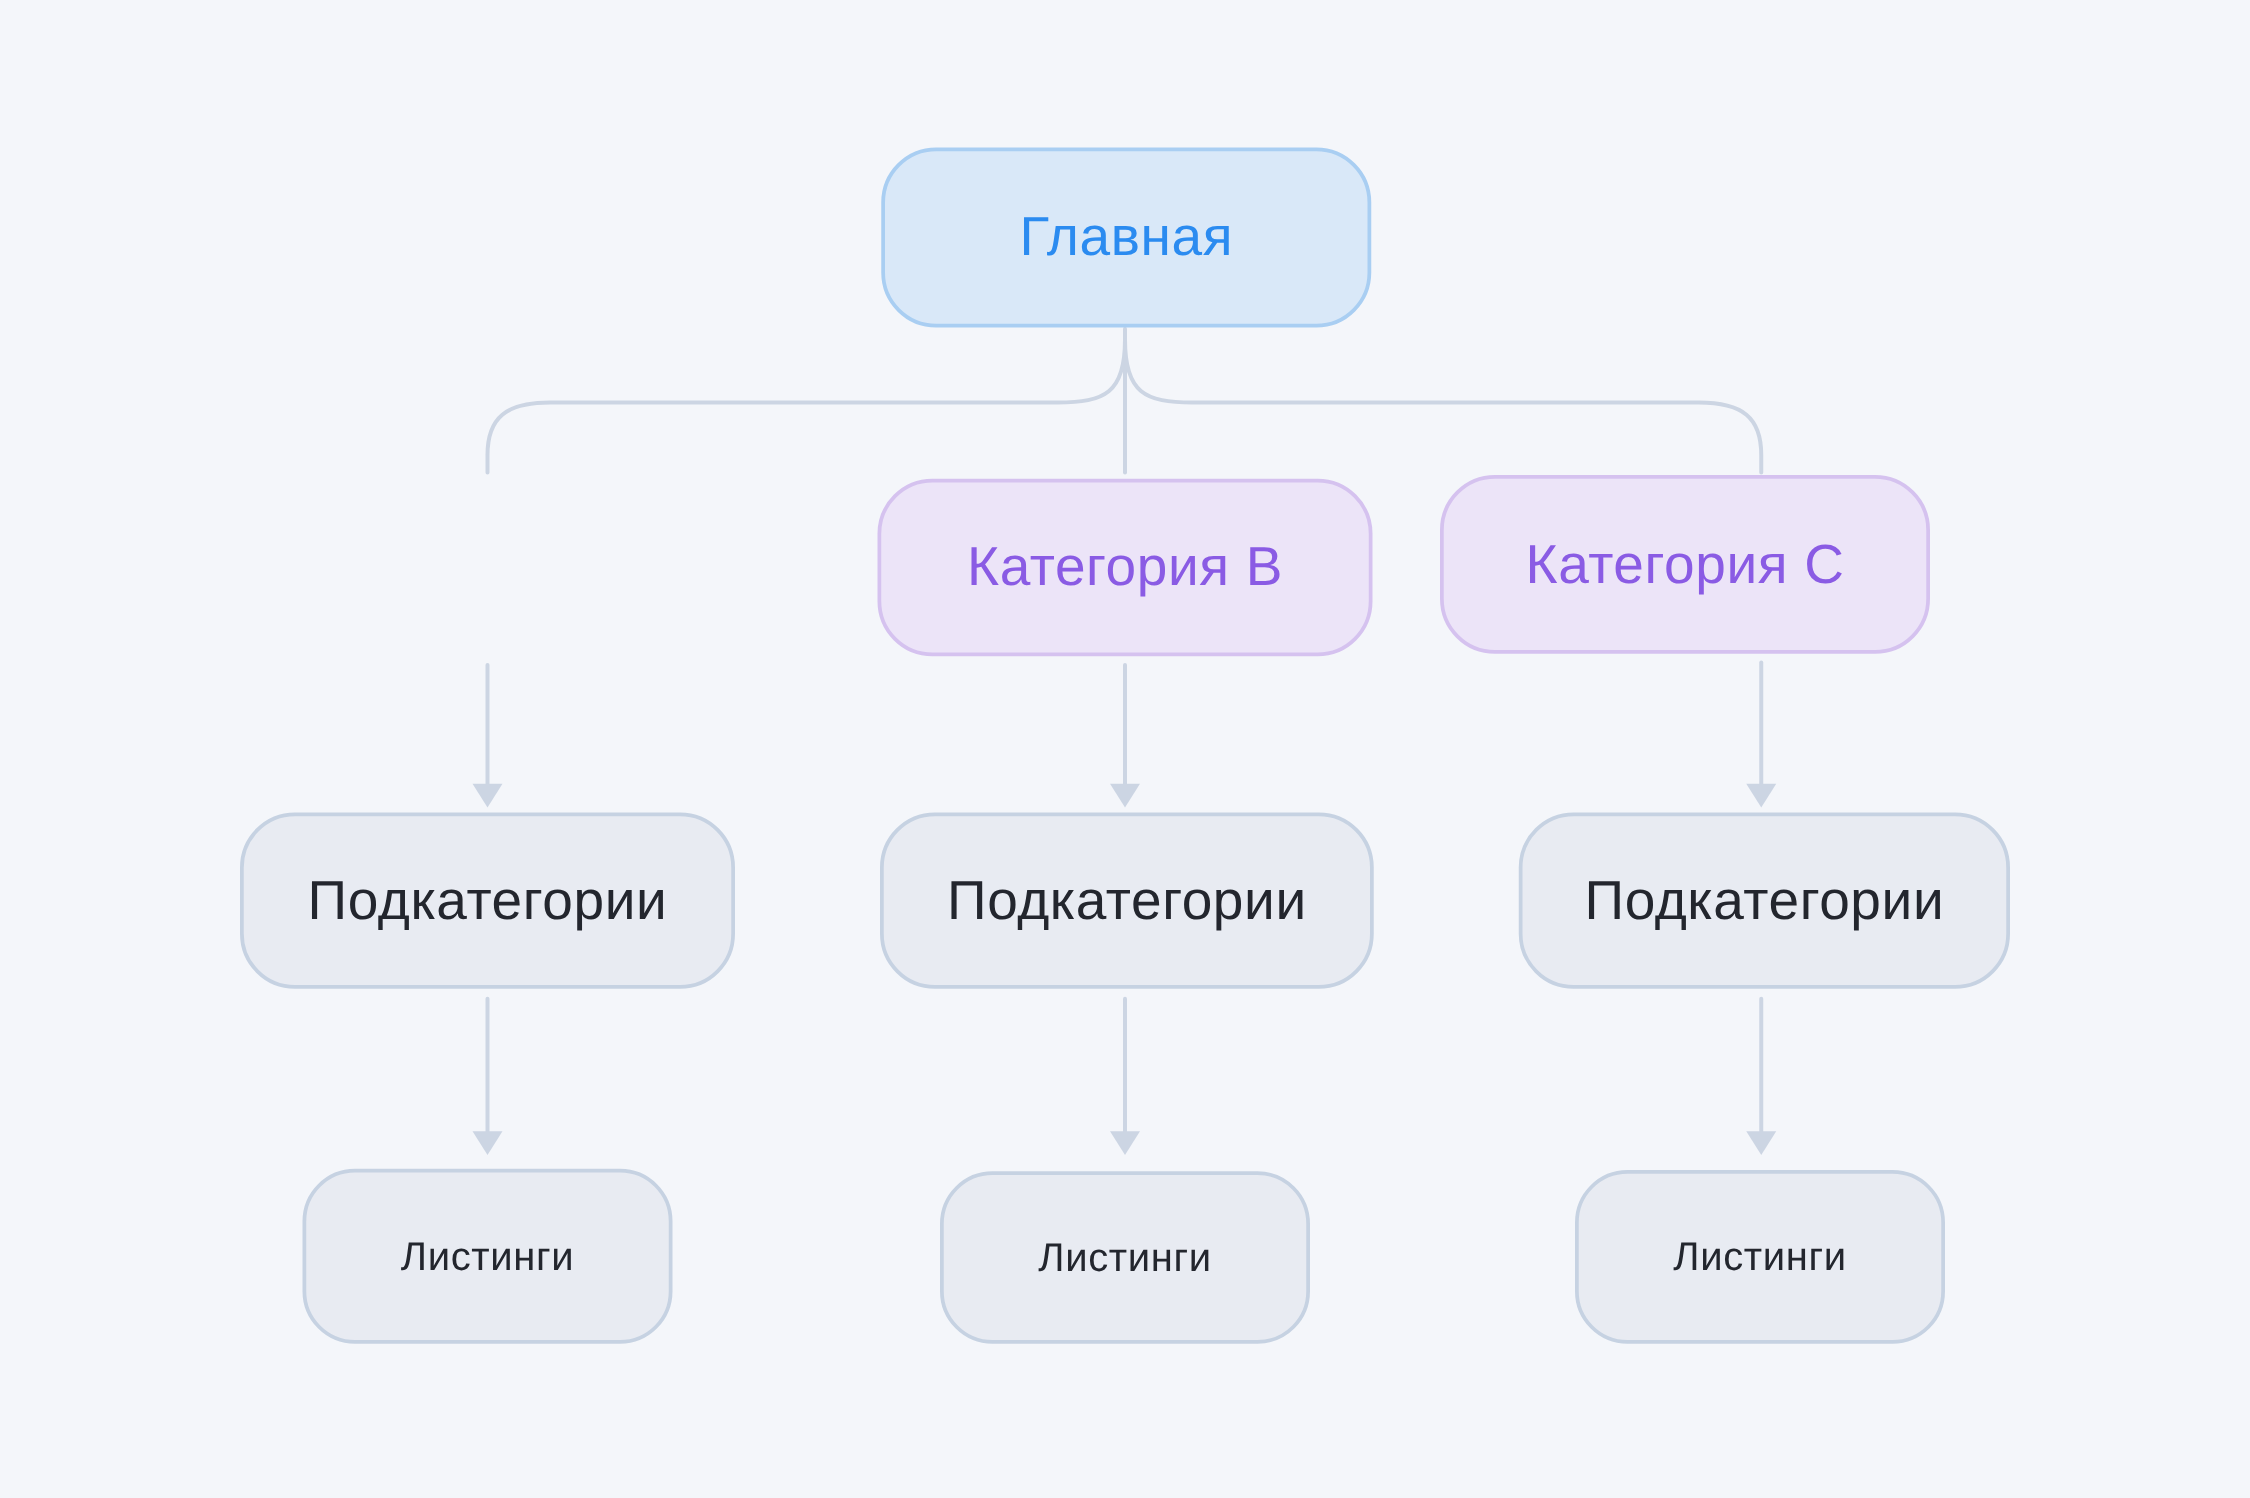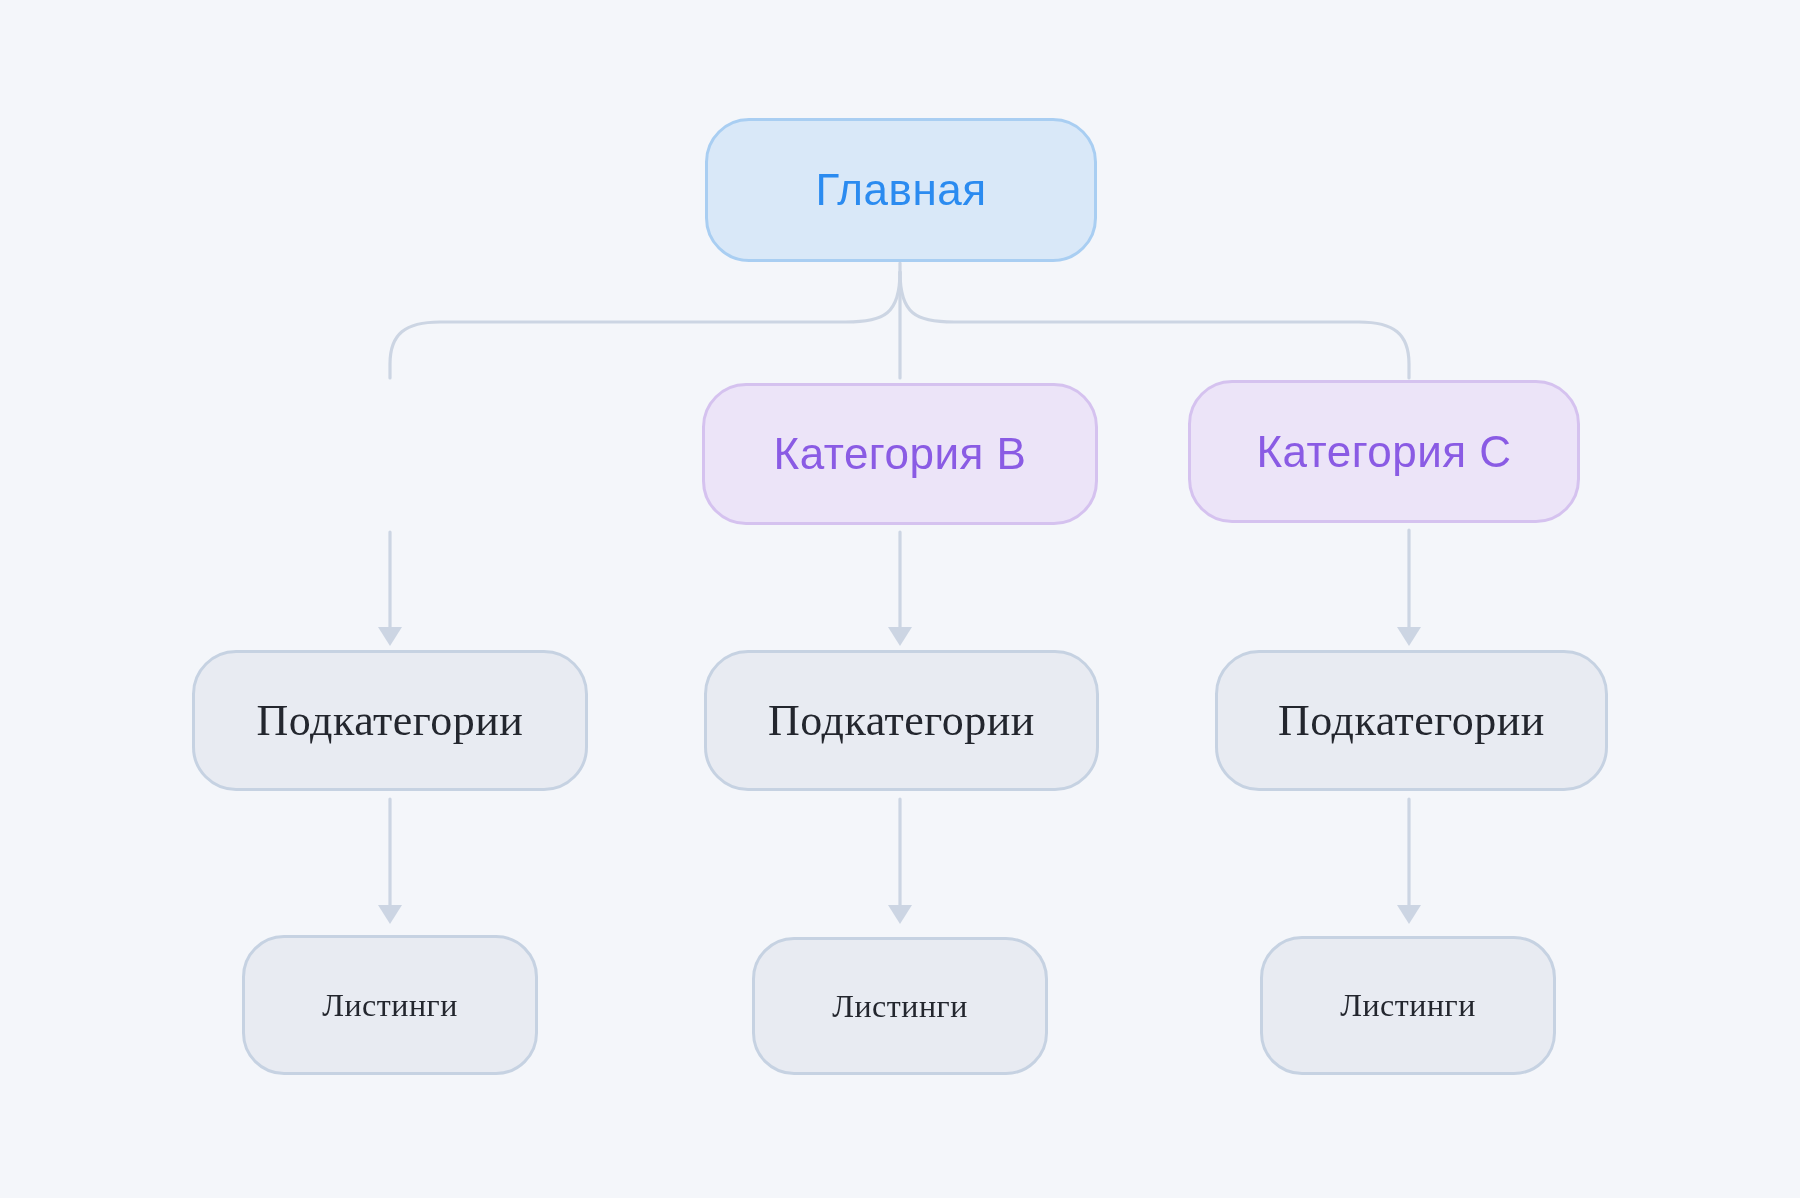--- a/index.html
+++ b/index.html
@@ -51,29 +51,28 @@
   }
   .node-category {
     background: var(--category-fill, #ece4f8);
     border: 3px solid var(--category-border, #d5c2ef);
     color: var(--category-text, #8a5be4);
   }
   .node-gray {
     background: var(--node-fill, #e8ebf2);
     border: 3px solid var(--node-border, #c6d2e2);
     color: var(--node-text, #23262e);
-    font-family: Liberation Serif, serif;
   }
   .node-listing { border-radius: 42px; font-size: 32px; }
 
   
   #n-home   { left: 705px;  top: 118px; width: 392px; height: 144px; }
   #n-cat-a  { left: 190px;  top: 382px; width: 398px; height: 142px; }
   #n-cat-b  { left: 702px;  top: 383px; width: 396px; height: 142px; }
-  #n-cat-c  { left: 1188px; top: 380px; width: 392px; height: 143px; text-align: right; }
+  #n-cat-c  { left: 1152px; top: 380px; width: 392px; height: 143px; text-align: right; }
   #n-sub-a  { left: 192px;  top: 650px; width: 396px; height: 141px; }
   #n-sub-b  { left: 704px;  top: 650px; width: 395px; height: 141px; }
   #n-sub-c  { left: 1215px; top: 650px; width: 393px; height: 141px; }
   #n-lst-a  { left: 242px;  top: 935px; width: 296px; height: 140px; }
   #n-lst-b  { left: 752px;  top: 937px; width: 296px; height: 138px; }
   #n-lst-c  { left: 1260px; top: 936px; width: 296px; height: 139px; }
 </style>
 </head>
 <body>
 

